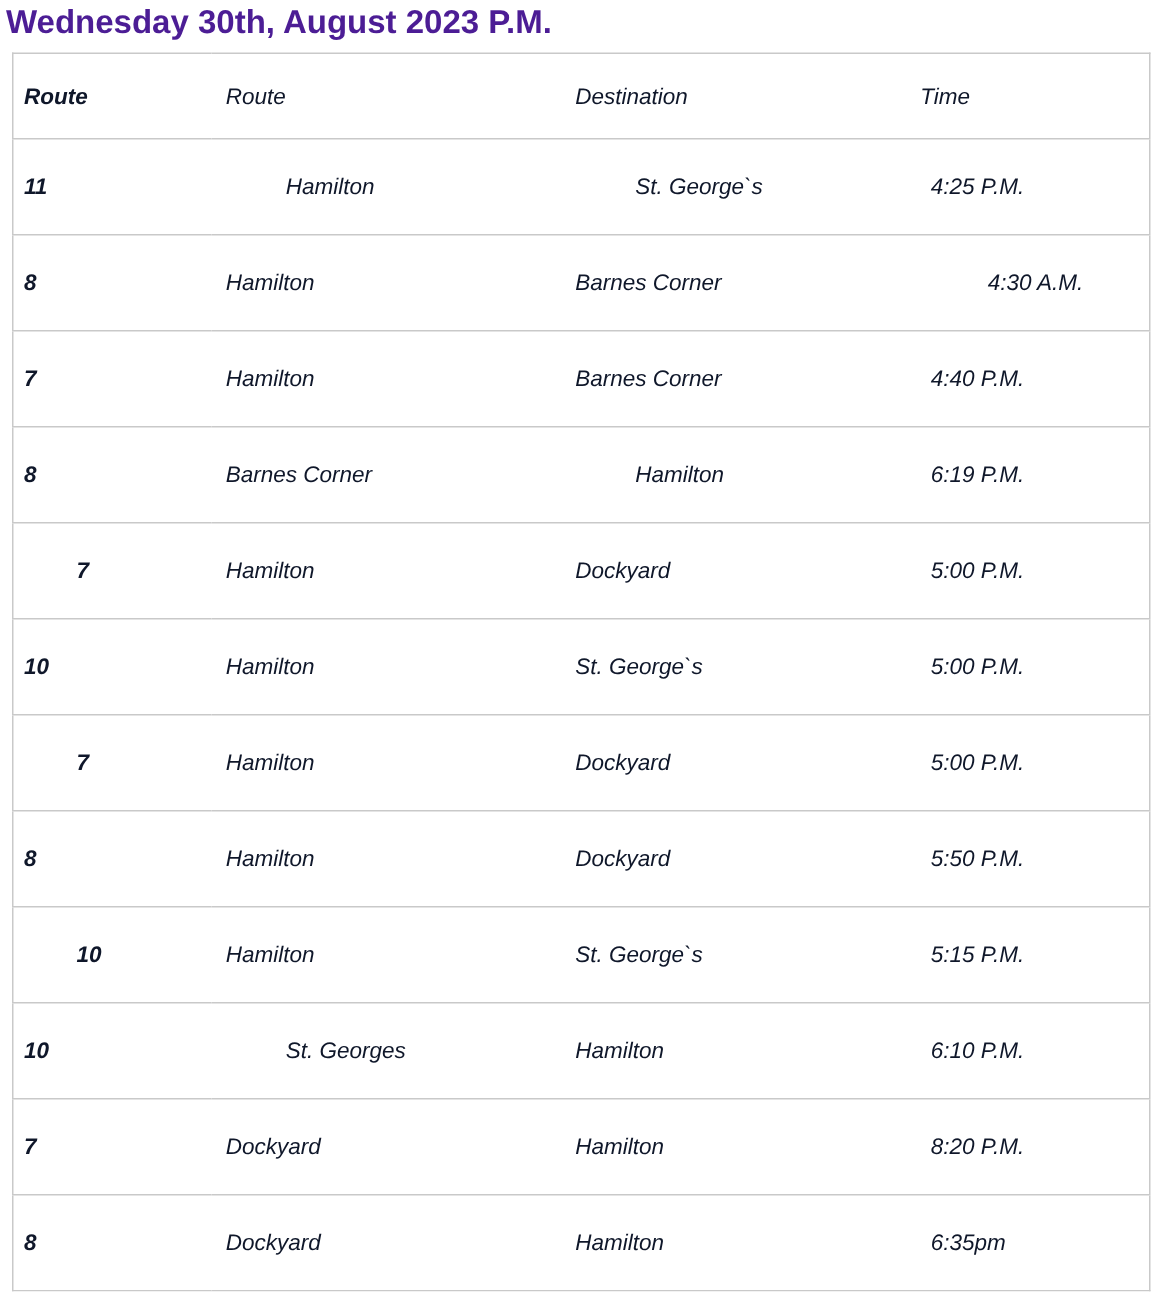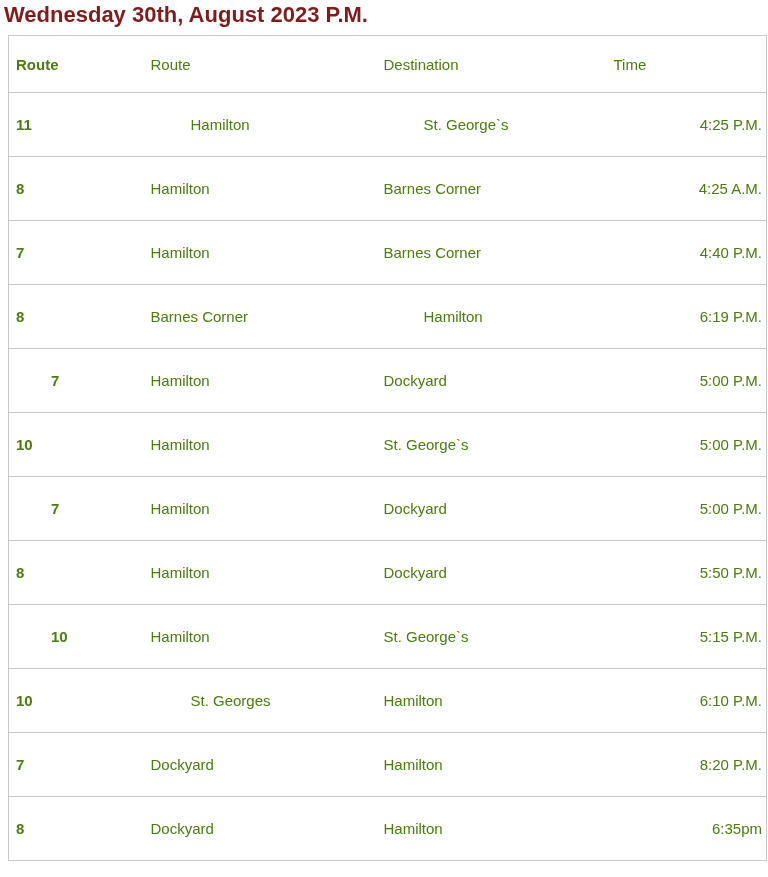--- a/index.html
+++ b/index.html
@@ -8,51 +8,52 @@
     background: #ffffff;
     width: 768px;
     font-family: "Liberation Sans", "DejaVu Sans", sans-serif;
     color: #1a1a1a;
   }
   .page { width: 768px; }
   .title {
     font-size: 22px;
     line-height: 26px;
     font-weight: 700;
-    color: #7f1d1d;
+    color: #4c1d95;
     margin: 2px 0 7px 4px;
     letter-spacing: 0;
   }
   table.schedule {
     border-collapse: collapse;
     table-layout: fixed;
     margin-left: 8px;
     width: 758px;
     border: 1px solid #c9c9c9;
     background: #ffffff;
   }
   col.c-route { width: 132px; }
   col.c-from  { width: 233px; }
   col.c-dest  { width: 230px; }
   col.c-time  { width: 163px; }
   th, td {
     text-align: left;
     vertical-align: middle;
     font-size: 15px;
     font-weight: 400;
-    color: #4d7c0f;
+    color: #0f172a;
     padding: 0 4px 0 10px;
     overflow: hidden;
     white-space: nowrap;
+    font-style: italic;
   }
   thead tr { height: 57px; }
   tbody tr { height: 64px; border-top: 1px solid #c9c9c9; }
   th.col-route { padding-left: 7px; font-weight: 700; }
   td.cell-route { padding-left: 7px; font-weight: 700; }
-  td.cell-time { padding-left: 17px; text-align: right; }
+  td.cell-time { padding-left: 17px; }
   
   td.shift { padding-left: 50px; }
   td.cell-time.shift-time { padding-left: 55px; }
   td.cell-route.shift-route { padding-left: 42px; }
 </style>
 </head>
 <body>
 
 <div class="page">
   <h1 class="title">Wednesday 30th, August 2023 P.M.</h1>
@@ -76,21 +77,21 @@
       <tr>
         <td class="cell-route">11</td>
         <td class="cell-from shift">Hamilton</td>
         <td class="cell-dest shift">St. George`s</td>
         <td class="cell-time">4:25 P.M.</td>
       </tr>
       <tr>
         <td class="cell-route">8</td>
         <td class="cell-from">Hamilton</td>
         <td class="cell-dest">Barnes Corner</td>
-        <td class="cell-time shift-time">4:25 A.M.</td>
+        <td class="cell-time shift-time">4:30 A.M.</td>
       </tr>
       <tr>
         <td class="cell-route">7</td>
         <td class="cell-from">Hamilton</td>
         <td class="cell-dest">Barnes Corner</td>
         <td class="cell-time">4:40 P.M.</td>
       </tr>
       <tr>
         <td class="cell-route">8</td>
         <td class="cell-from">Barnes Corner</td>

